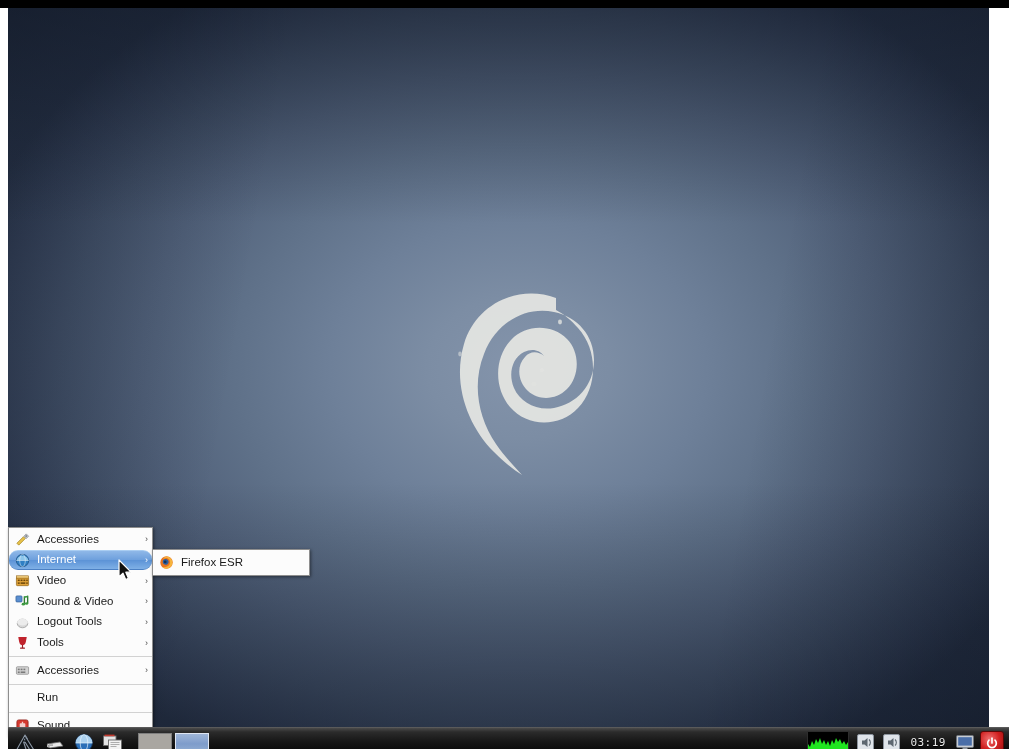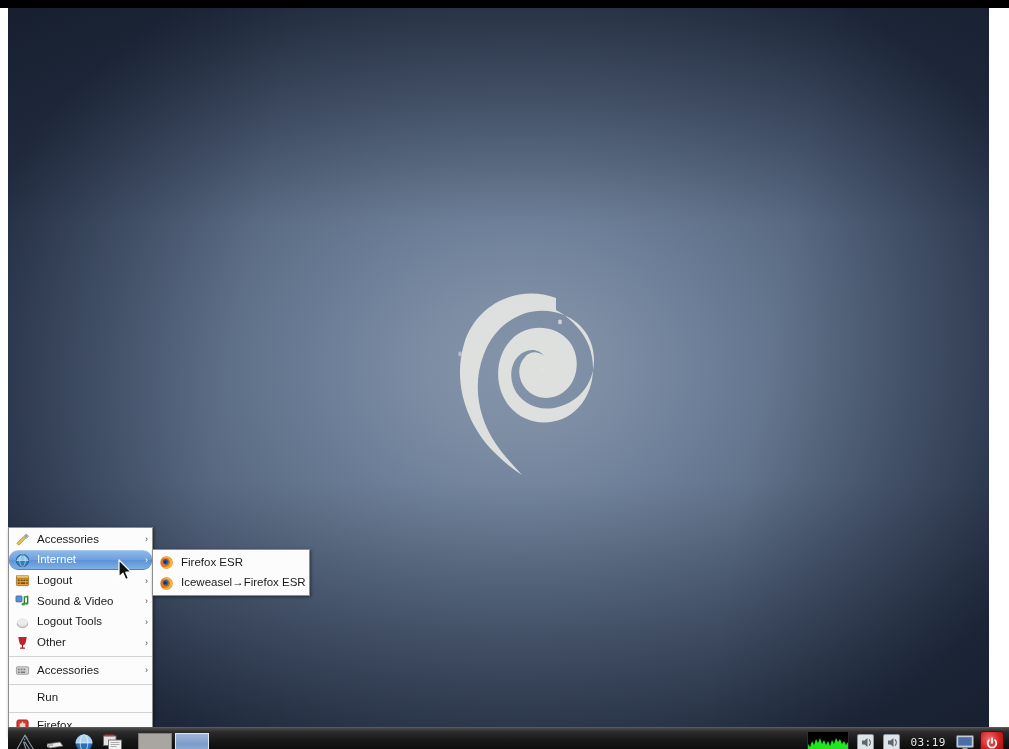--- a/index.html
+++ b/index.html
@@ -188,21 +188,21 @@
             <rect x="3" y="7" width="2" height="1.6"></rect>
               <rect x="6" y="7" width="2" height="1.6"></rect>
             <rect x="9" y="7" width="2" height="1.6"></rect>
               <rect x="12" y="7" width="1.6" height="1.6"></rect>
             <rect x="3" y="10" width="2" height="1.6"></rect>
               <rect x="6" y="10" width="5" height="1.6"></rect>
             <rect x="12" y="10" width="1.6" height="1.6"></rect>
           </g>
         </svg>
       </span>
-      <span class="lbl">Logout</span>
+      <span class="lbl">Video</span>
       <span class="arrow">›</span>
     </div>
 
     <div class="mi">
       <span class="ico">
         <svg width="15" height="15" viewBox="0 0 16 16">
           <rect x="1" y="2" width="6.5" height="6.5" rx="1" fill="#5b8fd0" stroke="#2d5a93" stroke-width=".7"></rect>
           <path d="M10 2.5 L10 10.5" stroke="#2f7c33" stroke-width="1.5"></path>
           <path d="M13.5 1.8 L13.5 9.8" stroke="#2f7c33" stroke-width="1.5"></path>
           <path d="M10 2.5 L13.5 1.8 L13.5 3.5 L10 4.2 Z" fill="#3d9a42"></path>
@@ -226,21 +226,21 @@
     </div>
 
     <div class="mi">
       <span class="ico">
         <svg width="15" height="15" viewBox="0 0 16 16">
           <path d="M3.5 2 L12.5 2 L11.5 7.5 C11 10, 9.6 11, 8 11 C 6.4 11, 5 10, 4.5 7.5 Z" fill="#c0232c"></path>
           <rect x="7.4" y="10.6" width="1.2" height="3.4" fill="#9d1b22"></rect>
           <rect x="5.3" y="13.4" width="5.4" height="1.2" rx=".5" fill="#9d1b22"></rect>
         </svg>
       </span>
-      <span class="lbl">Other</span>
+      <span class="lbl">Tools</span>
       <span class="arrow">›</span>
     </div>
 
     <div class="sep"></div>
 
     <div class="mi">
       <span class="ico">
         <svg width="15" height="15" viewBox="0 0 16 16">
           <rect x="1.5" y="4" width="13" height="8" rx="1" fill="#d3d3d3" stroke="#8f8f8f" stroke-width=".8"></rect>
           <g fill="#7a7a7a">
@@ -266,52 +266,38 @@
     <div class="sep"></div>
 
     <div class="mi">
       <span class="ico">
         <svg width="15" height="15" viewBox="0 0 16 16">
           <rect x="2" y="2" width="12" height="12" rx="2" fill="#d53a30" stroke="#8d1d17" stroke-width=".8"></rect>
           <rect x="5" y="5.5" width="6" height="5" rx="1" fill="#f3cfcc"></rect>
           <rect x="7.3" y="4" width="1.4" height="2.4" fill="#f3cfcc"></rect>
         </svg>
       </span>
-      <span class="lbl">Firefox</span>
+      <span class="lbl">Sound</span>
     </div>
   </div>
 
   <div id="submenu">
     <div class="mi">
       <span class="ico">
         <svg width="15" height="15" viewBox="0 0 16 16">
           <circle cx="8" cy="8" r="6.6" fill="#e8731e"></circle>
           <path d="M8 1.6 A6.6 6.6 0 0 1 14.4 8 A6.6 6.6 0 0 1 8 14.6 A6.6 6.6 0 0 1 3.1 12.4
                    C 5.5 13.6, 9.5 12.8, 11.2 10 C 12.6 7.6, 11.6 4.4, 9 3.4 C 7 2.6, 5 3.4, 4.2 5
                    C 5.2 2.9, 6.6 1.6, 8 1.6 Z" fill="#f6b33c"></path>
           <path d="M4 6.4 C 5 4.4, 7.6 3.8, 9.2 5 C 10.8 6.2, 10.6 8.6, 9 9.8
                    C 7.4 11, 5 10.4, 4.2 8.6 Z" fill="#2b5fa0"></path>
           <circle cx="6.6" cy="7.4" r="1.5" fill="#16325c"></circle>
         </svg>
       </span>
       <span class="lbl">Firefox ESR</span>
-    </div>
-    <div class="mi">
-      <span class="ico">
-        <svg width="15" height="15" viewBox="0 0 16 16">
-          <circle cx="8" cy="8" r="6.6" fill="#e8731e"></circle>
-          <path d="M8 1.6 A6.6 6.6 0 0 1 14.4 8 A6.6 6.6 0 0 1 8 14.6 A6.6 6.6 0 0 1 3.1 12.4
-                   C 5.5 13.6, 9.5 12.8, 11.2 10 C 12.6 7.6, 11.6 4.4, 9 3.4 C 7 2.6, 5 3.4, 4.2 5
-                   C 5.2 2.9, 6.6 1.6, 8 1.6 Z" fill="#f6b33c"></path>
-          <path d="M4 6.4 C 5 4.4, 7.6 3.8, 9.2 5 C 10.8 6.2, 10.6 8.6, 9 9.8
-                   C 7.4 11, 5 10.4, 4.2 8.6 Z" fill="#2b5fa0"></path>
-          <circle cx="6.6" cy="7.4" r="1.5" fill="#16325c"></circle>
-        </svg>
-      </span>
-      <span class="lbl">Iceweasel→Firefox ESR</span>
     </div>
   </div>
 
   <svg id="cursor" viewBox="0 0 15 23">
     <path d="M1 1 L1 18 L5 14.2 L7.7 20.5 L10.4 19.3 L7.8 13.2 L13 13.2 Z" fill="#111" stroke="#fff" stroke-width="1.2" stroke-linejoin="round"></path>
   </svg>
 
   <div id="panel">
 
     <div id="launchers">

